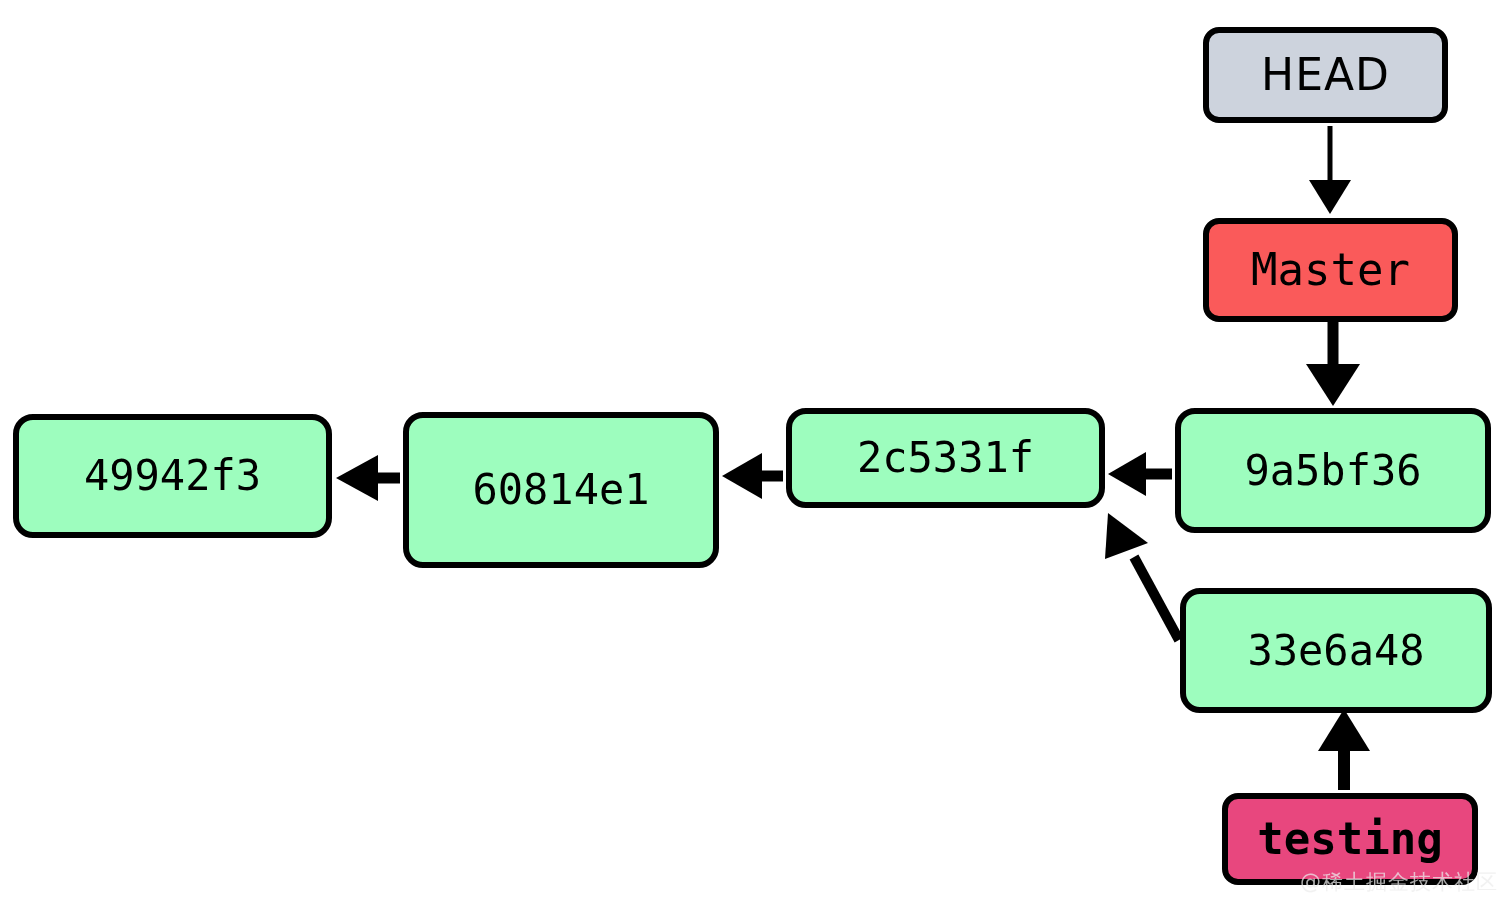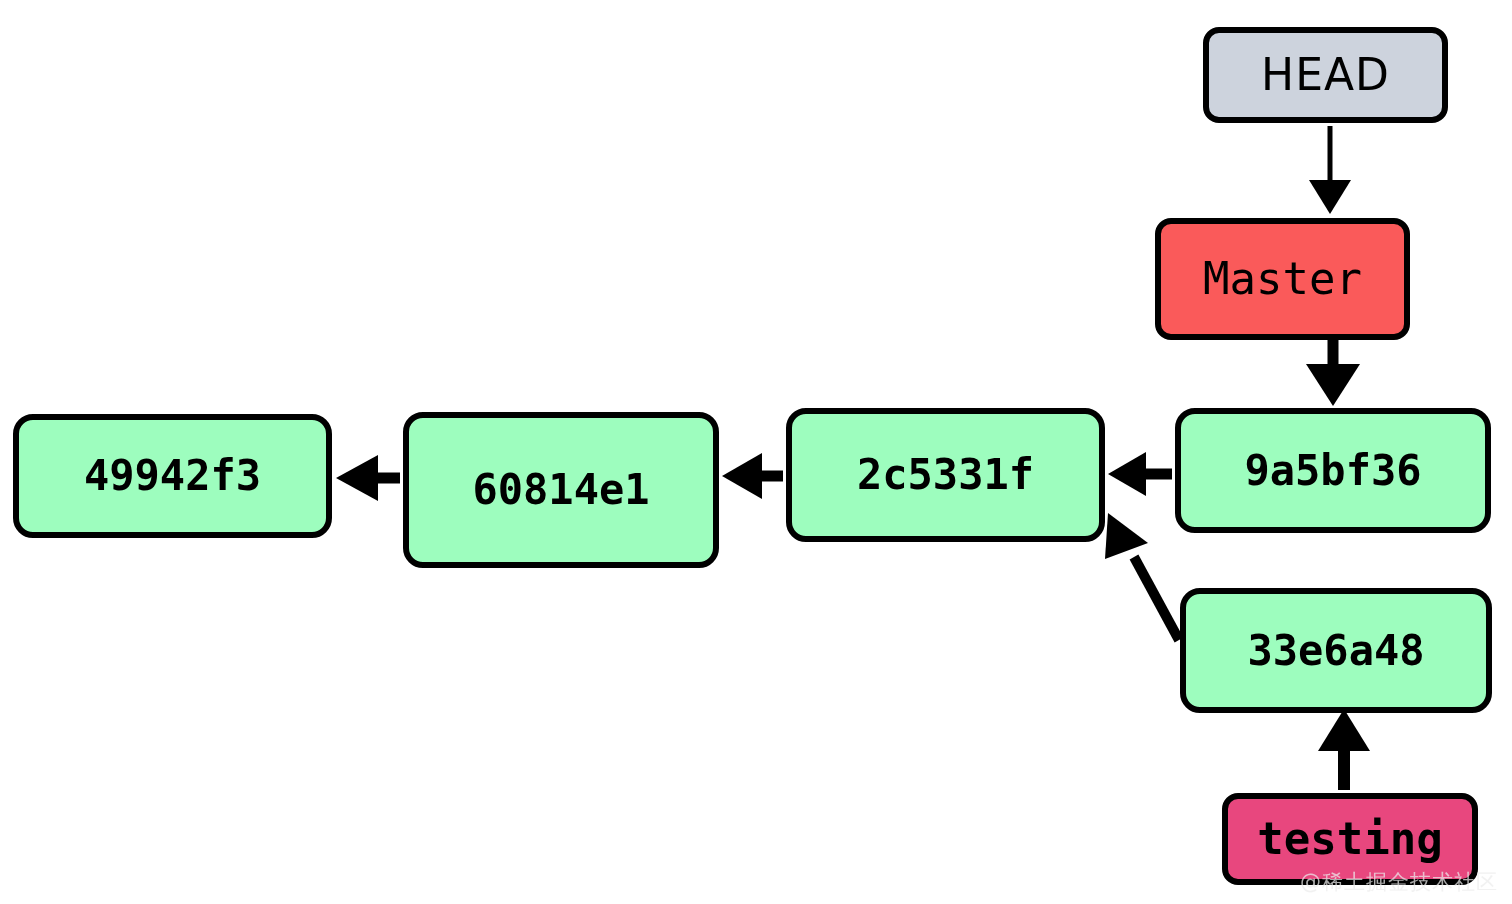--- a/index.html
+++ b/index.html
@@ -43,21 +43,21 @@
     display: block;
     white-space: nowrap;
   }
   .commit {
     background: #9DFDBE;
     border-radius: 20px;
   }
   .commit .node-label {
     font-family: "DejaVu Sans Mono", monospace;
     font-size: 42px;
-    font-weight: 700;
+    font-weight: 400;
     letter-spacing: 0px;
   }
   .head-node {
     background: #CDD3DD;
     border-radius: 16px;
   }
   .head-node .node-label {
     font-family: "DejaVu Sans", sans-serif;
     font-size: 44px;
     font-weight: 400;
@@ -77,25 +77,25 @@
     border-radius: 16px;
   }
   .branch-testing .node-label {
     font-family: "DejaVu Sans Mono", monospace;
     font-size: 44px;
     font-weight: 700;
   }
   
   #node-49942f3 { left: 13px;   top: 414px; width: 319px; height: 124px; }
   #node-60814e1 { left: 403px;  top: 412px; width: 316px; height: 156px; }
-  #node-2c5331f { left: 786px;  top: 408px; width: 319px; height: 134px; }
+  #node-2c5331f { left: 786px;  top: 408px; width: 319px; height: 100px; }
   #node-9a5bf36 { left: 1175px; top: 408px; width: 316px; height: 125px; }
   #node-33e6a48 { left: 1180px; top: 588px; width: 312px; height: 125px; }
   #node-head    { left: 1203px; top: 27px;  width: 245px; height: 96px;  }
-  #node-master  { left: 1155px; top: 218px; width: 255px; height: 122px;  }
+  #node-master  { left: 1203px; top: 218px; width: 255px; height: 104px;  }
   #node-testing { left: 1222px; top: 793px; width: 256px; height: 92px;  }
 
   #watermark {
     position: absolute;
     left: 1300px;
     top: 868px;
     font-family: "DejaVu Sans", sans-serif;
     font-size: 21px;
     color: rgba(235, 235, 235, 0.72);
     white-space: nowrap;

